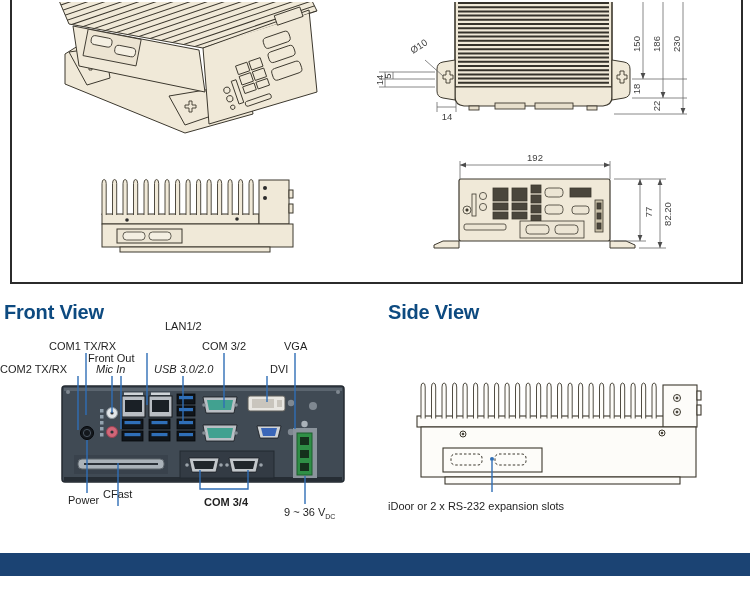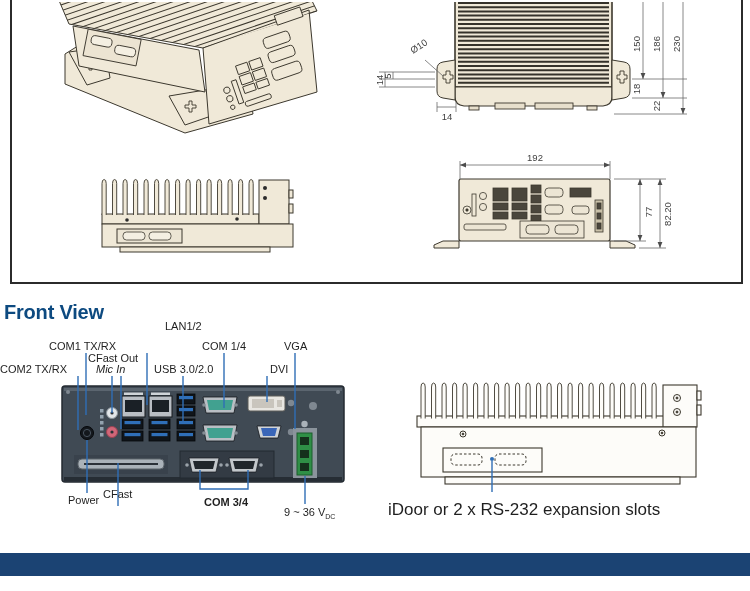--- a/index.html
+++ b/index.html
@@ -8,21 +8,21 @@
   .abs{position:absolute;}
   
   .drawbox{position:absolute;left:10px;top:-6px;width:729px;height:286px;
            border:2px solid #2b2b2b;background:#fff;}
   
   .view-title{position:absolute;font-size:20px;font-weight:bold;color:#0d4a80;
               letter-spacing:-0.2px;white-space:nowrap;}
   
   .lbl{position:absolute;font-size:11px;color:#1f1f1f;white-space:nowrap;line-height:11px;}
   .lbl sub{font-size:7px;}
-  .caption{position:absolute;font-size:17px;color:#1f1f1f;white-space:nowrap;}
+  .caption{position:absolute;font-size:11px;color:#1f1f1f;white-space:nowrap;}
   
   .footer-bar{position:absolute;left:0;top:553px;width:750px;height:23px;background:#1b4373;}
   svg text{font-family:"Liberation Sans",sans-serif;fill:#3f3f3f;}
 </style>
 </head>
 <body>
 
 <div class="page">
 
   <div class="drawbox">
@@ -377,32 +377,33 @@
       <line x1="295" y1="18" x2="295" y2="94"></line>
       <line x1="87" y1="105" x2="87" y2="158"></line>
       <line x1="118" y1="128" x2="118" y2="171"></line>
       <polyline points="200,135 200,154 248,154 248,135"></polyline>
       <line x1="305" y1="141" x2="305" y2="169"></line>
     </g>
   </svg>
 
   <div class="lbl" style="left:49px;top:341px;text-align:center;">COM1 TX/RX</div>
   <div class="lbl" style="left:130px;top:321px;padding-left:35px;">LAN1/2</div>
-  <div class="lbl" style="left:202px;top:341px;">COM 1/4</div>
+  <div class="lbl" style="left:202px;top:341px;">COM 3/2</div>
   <div class="lbl" style="left:284px;top:341px;">VGA</div>
-  <div class="lbl" style="left:88px;top:353px;">CFast Out</div>
+  <div class="lbl" style="left:88px;top:353px;">Front Out</div>
   <div class="lbl" style="left:0;top:364px;">COM2 TX/RX</div>
   <div class="lbl" style="left:96px;top:364px;font-style:italic;">Mic In</div>
-  <div class="lbl" style="left:154px;top:364px;">USB 3.0/2.0</div>
+  <div class="lbl" style="left:154px;top:364px;font-style:italic;">USB 3.0/2.0</div>
   <div class="lbl" style="left:270px;top:364px;">DVI</div>
   <div class="lbl" style="left:68px;top:495px;">Power</div>
   <div class="lbl" style="left:103px;top:489px;">CFast</div>
   <div class="lbl" style="left:204px;top:497px;font-weight:bold;">COM 3/4</div>
   <div class="lbl" style="left:284px;top:507px;"><span>9 ~ 36 V</span><sub>DC</sub></div>
 
+  <div class="view-title" style="left:388px;top:301px;">Side View</div>
 
   <svg class="abs" style="left:385px;top:370px;" width="330" height="122" viewBox="0 0 330 122">
     <defs>
         <path id="svt2" d="M0,36 L0,4.5 Q0,0.5 2.1,0.5 Q4.2,0.5 4.2,4.5 L4.2,36" fill="#fdfcf9" stroke="#3c382e" stroke-width="0.9"></path>
       </defs>
     <g stroke="#3c382e" stroke-width="1.1" fill="#fdfcf9">
       <rect x="32" y="46" width="248" height="11"></rect>
       <rect x="278" y="15" width="34" height="42"></rect>
       <rect x="312" y="21" width="4" height="9"></rect>
         <rect x="312" y="35" width="4" height="10"></rect>

